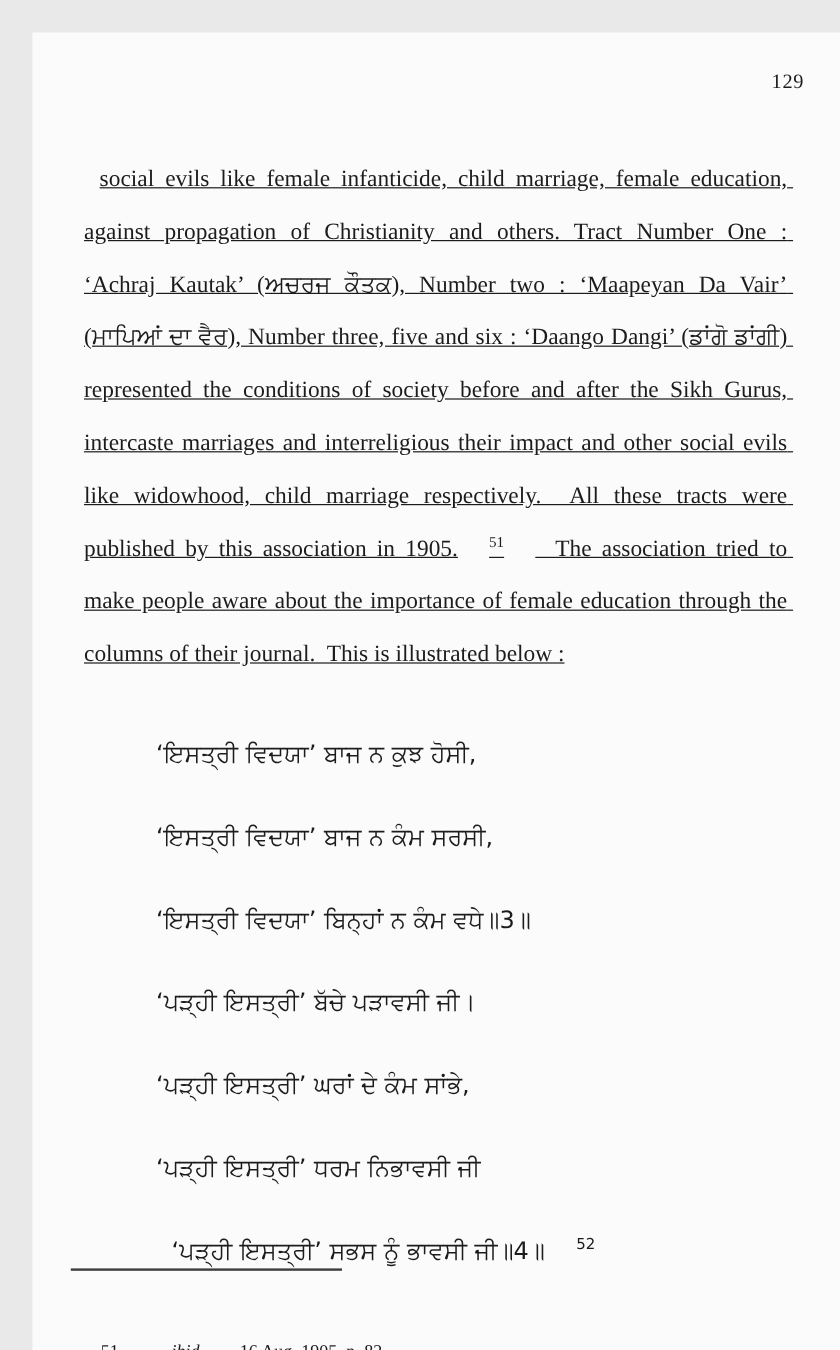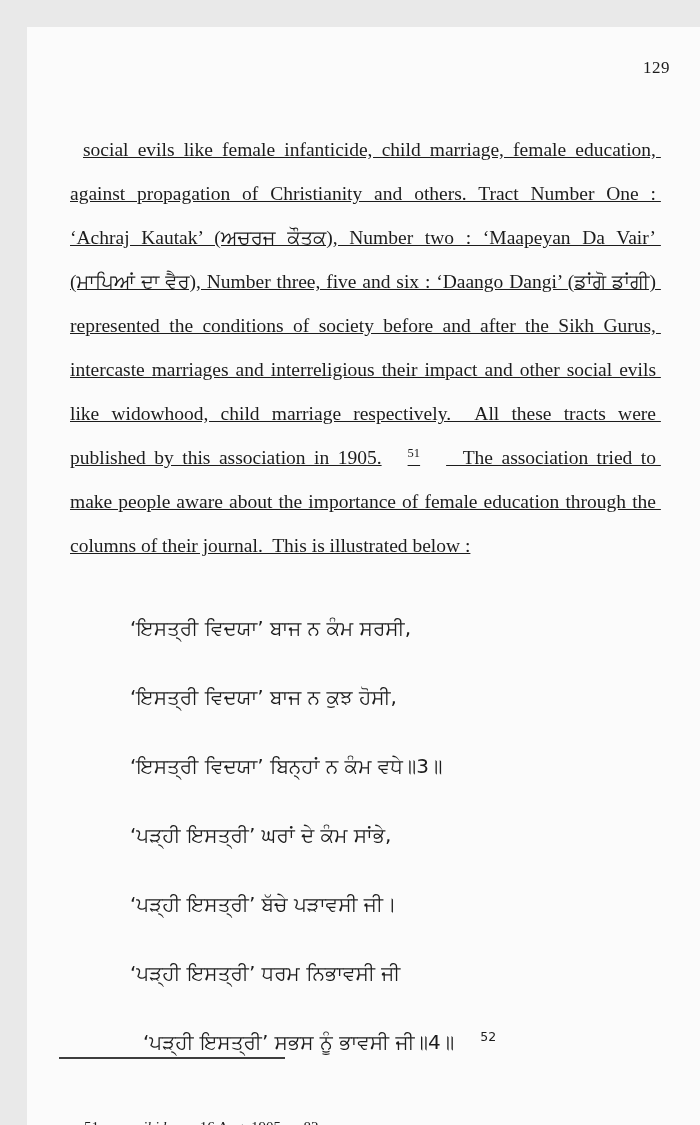--- a/index.html
+++ b/index.html
@@ -70,25 +70,25 @@
 
 <div class="page">
 
   <div class="page-number">129</div>
 
   <div class="body-text">
 
     <p class="para justified"><span>social evils like female infanticide, child marriage, female education, against propagation of Christianity and others. Tract Number One : ‘Achraj Kautak’ (ਅਚਰਜ ਕੌਤਕ), Number two : ‘Maapeyan Da Vair’ (ਮਾਪਿਆਂ ਦਾ ਵੈਰ), Number three, five and six : ‘Daango Dangi’ (ਡਾਂਗੋ ਡਾਂਗੀ) represented the conditions of society before and after the Sikh Gurus, intercaste marriages and interreligious their impact and other social evils like widowhood, child marriage respectively.  All these tracts were published by this association in 1905.</span><sup class="fn-ref">51</sup><span>  The association tried to make people aware about the importance of female education through the columns of their journal.  This is illustrated below :</span></p>
 
     <div class="verse">
+      <div class="verse-line">‘ਇਸਤ੍ਰੀ ਵਿਦਯਾ’ ਬਾਜ ਨ ਕੁਝ ਹੋਸੀ,</div>
       <div class="verse-line">‘ਇਸਤ੍ਰੀ ਵਿਦਯਾ’ ਬਾਜ ਨ ਕੰਮ ਸਰਸੀ,</div>
-      <div class="verse-line">‘ਇਸਤ੍ਰੀ ਵਿਦਯਾ’ ਬਾਜ ਨ ਕੁਝ ਹੋਸੀ,</div>
       <div class="verse-line">‘ਇਸਤ੍ਰੀ ਵਿਦਯਾ’ ਬਿਨ੍ਹਾਂ ਨ ਕੰਮ ਵਧੇ॥3॥</div>
+      <div class="verse-line">‘ਪੜ੍ਹੀ ਇਸਤ੍ਰੀ’ ਬੱਚੇ ਪੜਾਵਸੀ ਜੀ।</div>
       <div class="verse-line">‘ਪੜ੍ਹੀ ਇਸਤ੍ਰੀ’ ਘਰਾਂ ਦੇ ਕੰਮ ਸਾਂਭੇ,</div>
-      <div class="verse-line">‘ਪੜ੍ਹੀ ਇਸਤ੍ਰੀ’ ਬੱਚੇ ਪੜਾਵਸੀ ਜੀ।</div>
       <div class="verse-line">‘ਪੜ੍ਹੀ ਇਸਤ੍ਰੀ’ ਧਰਮ ਨਿਭਾਵਸੀ ਜੀ</div>
       <div class="verse-line"><span>‘ਪੜ੍ਹੀ ਇਸਤ੍ਰੀ’ ਸਭਸ ਨੂੰ ਭਾਵਸੀ ਜੀ॥4॥</span><sup class="fn-ref">52</sup></div>
     </div>
 
 
   </div>
 
   <div class="footnotes">
     <div class="fn-rule"></div>
     <div class="fn-row"><span class="fn-num">51</span><span class="fn-source">ibid</span><span>, 16 Aug. 1905, p. 82</span></div>

